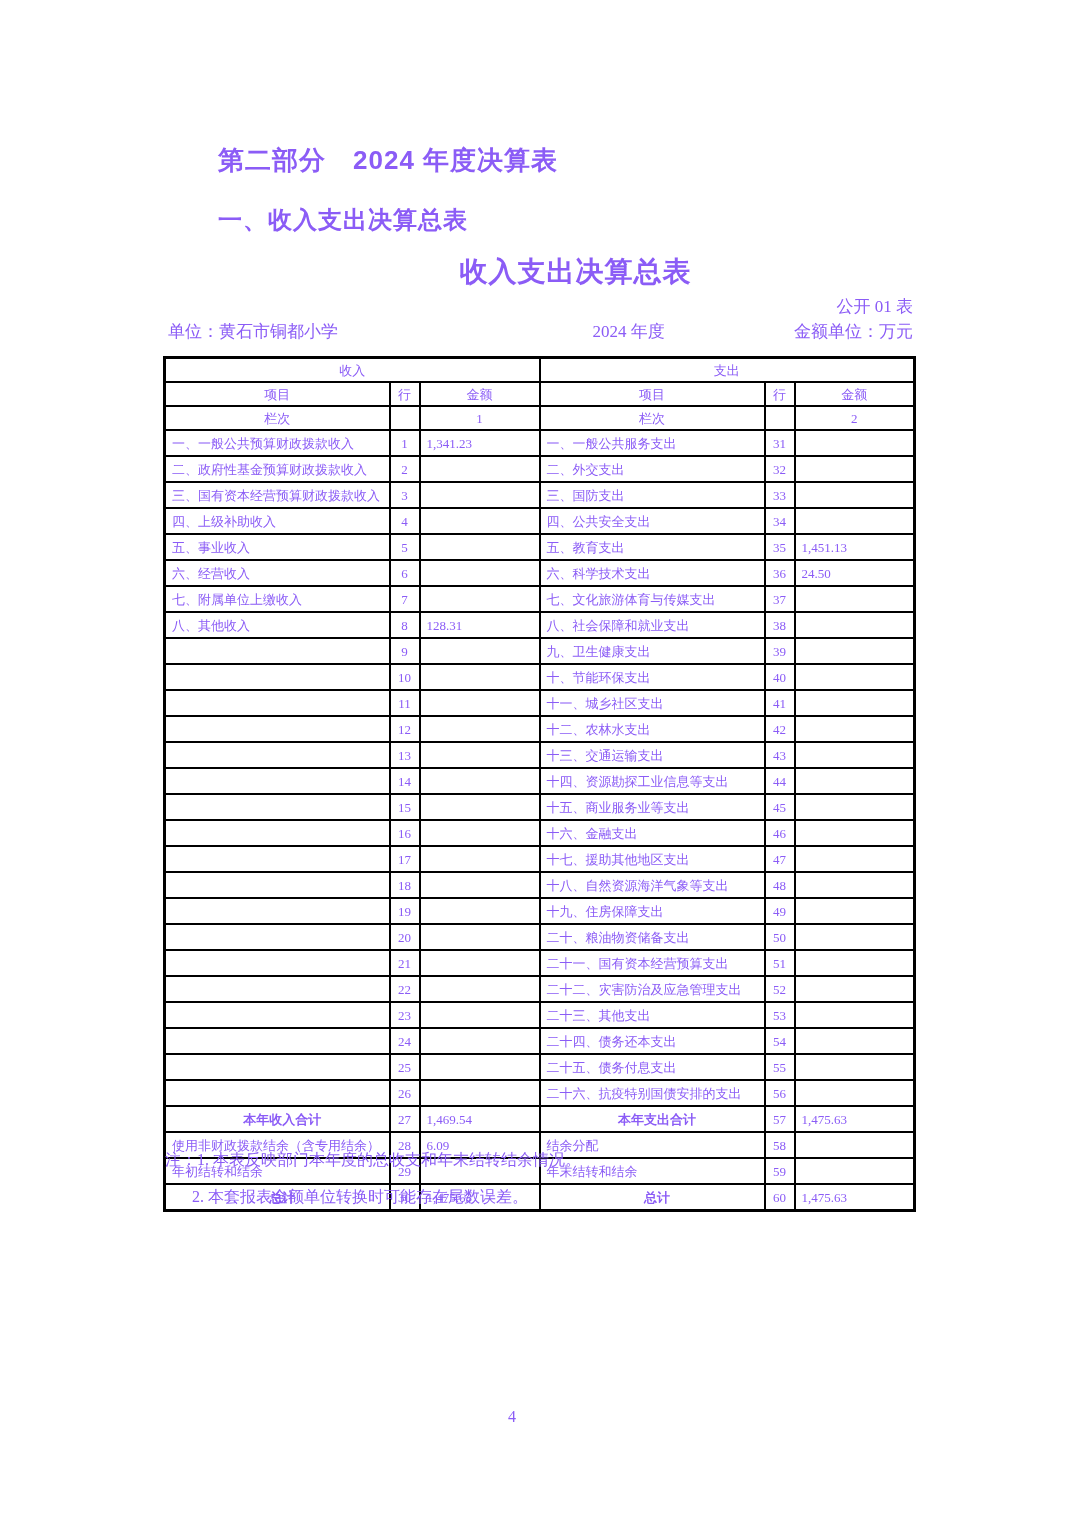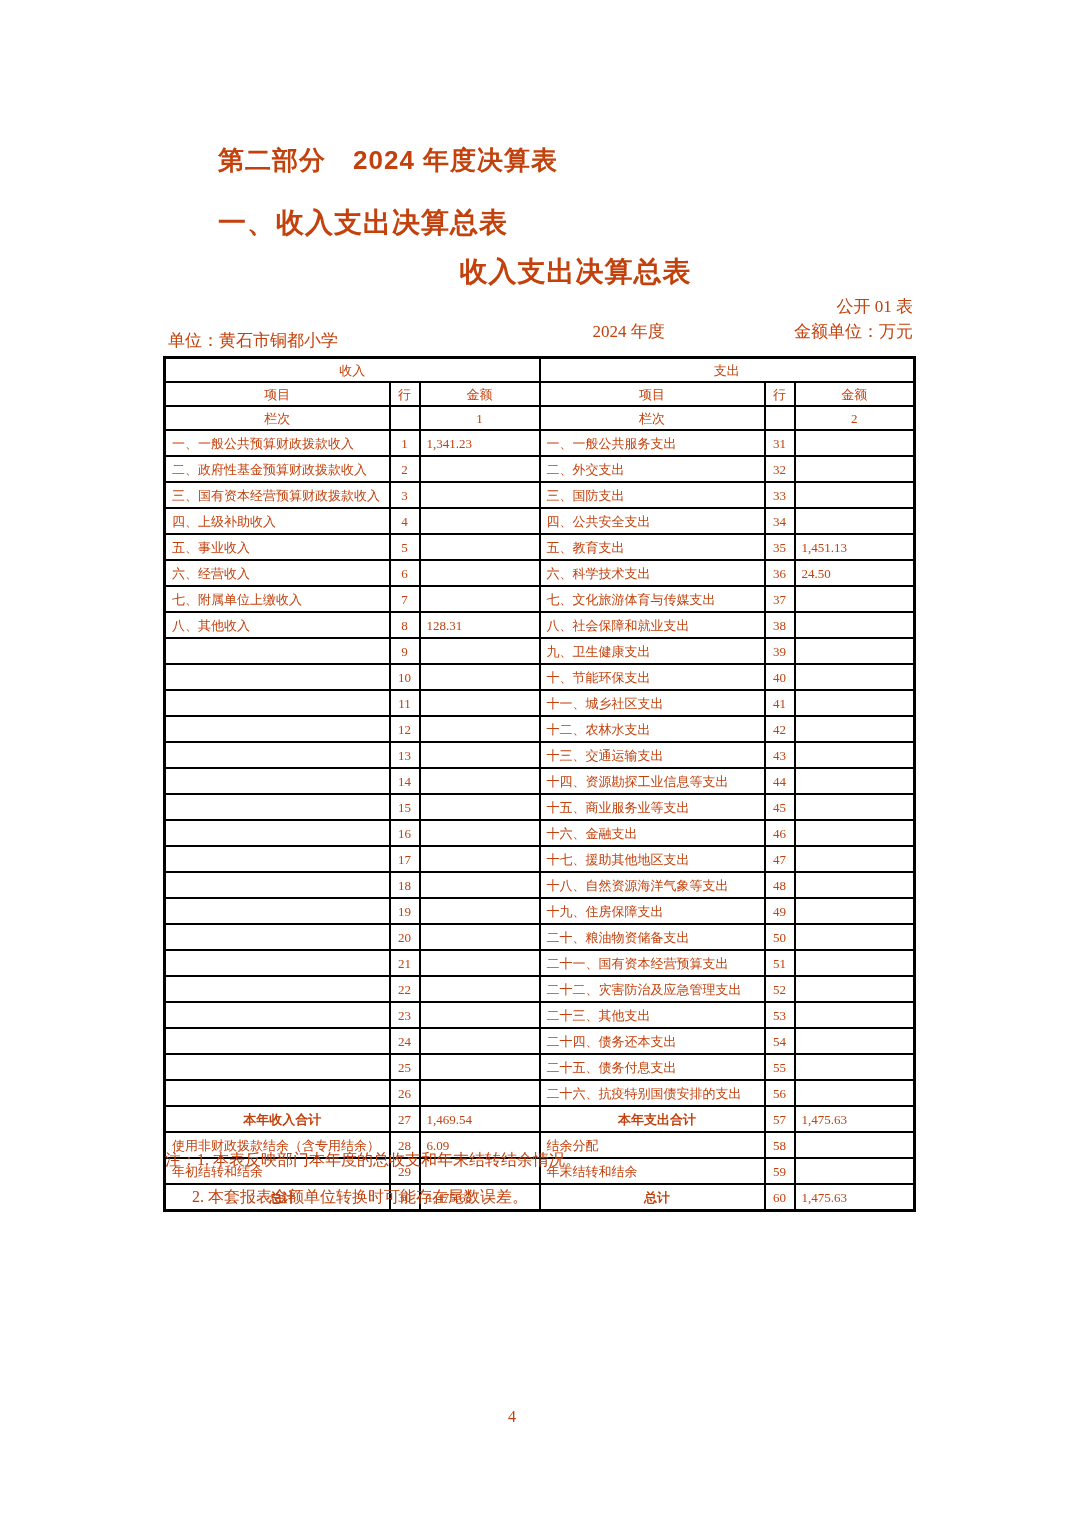--- a/index.html
+++ b/index.html
@@ -5,39 +5,39 @@
   html, body {
     margin: 0;
     padding: 0;
     background: #ffffff;
   }
   .page {
     position: relative;
     width: 1074px;
     height: 1520px;
     background: #ffffff;
-    color: #c2410c;
+    color: #8b5cf6;
     font-family: "Liberation Serif", "DejaVu Serif", serif;
     overflow: hidden;
   }
   .h1 {
     position: absolute;
     left: 218px;
     top: 143px;
     font-size: 26px;
     font-weight: bold;
     font-family: "Liberation Sans", "DejaVu Sans", sans-serif;
     letter-spacing: 1px;
     white-space: pre;
   }
   .h2 {
     position: absolute;
     left: 218px;
     top: 204px;
-    font-size: 28px;
+    font-size: 24px;
     font-weight: bold;
     font-family: Liberation Mono, monospace;
     letter-spacing: 1px;
   }
   .table-title {
     position: absolute;
     left: 163px;
     top: 253px;
     width: 750px;
     text-align: center;
@@ -56,21 +56,21 @@
     font-size: 17px;
   }
   .info-row {
     position: absolute;
     left: 163px;
     top: 320px;
     width: 750px;
     display: flex;
     font-size: 17px;
   }
-  .info-row .left  { flex: 1; text-align: left; padding-left: 5px; margin-top: 9px; }
+  .info-row .left  { flex: 1; text-align: left; padding-left: 5px; }
   .info-row .mid   { flex: 1; text-align: right; }
   .info-row .right { flex: 1; text-align: right; }
 
   table.budget {
     position: absolute;
     left: 163px;
     top: 356px;
     width: 750px;
     border-collapse: collapse;
     table-layout: fixed;

